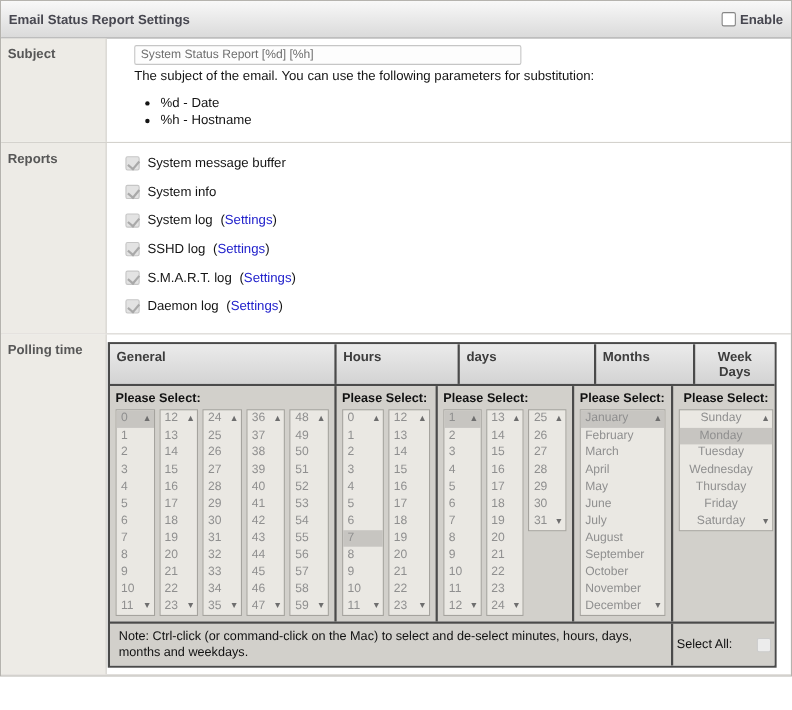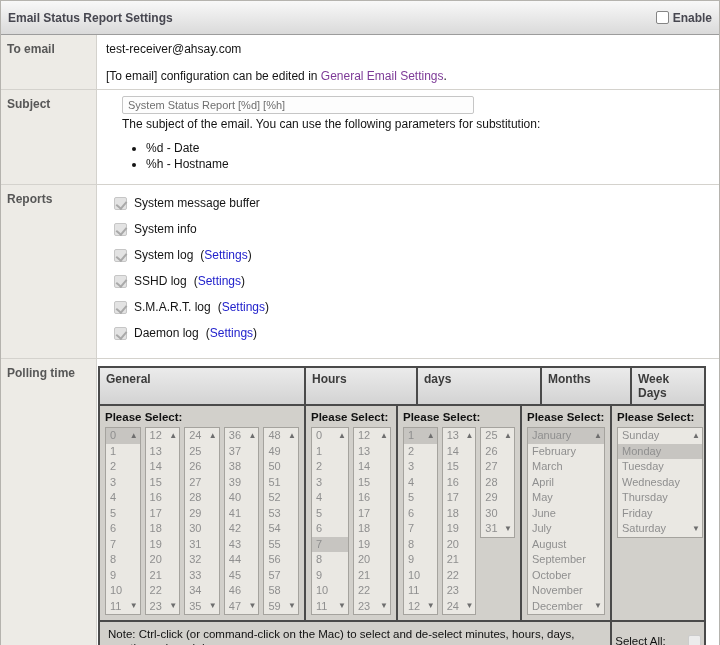--- a/index.html
+++ b/index.html
@@ -61,21 +61,21 @@
 
   
   .rep-item { display:flex; align-items:center; gap:7px; margin:5px 0 12px 8px; height:14px; }
   .rep-item .txt { color:#141414; }
 
   
   .ptable { margin:2px 0 0 0; width:608px; border:2px solid #4a4a4a; }
   .phead { display:flex; background:linear-gradient(#ebebeb,#d3d3d3); border-bottom:2px solid #4a4a4a; }
   .phcell { padding:4px 6px; font-size:12px; font-weight:bold; color:#3c3c3c; }
   .phcell + .phcell, .pbcell + .pbcell { border-left:2px solid #4a4a4a; }
-  .c1 { width:204px; } .c2 { width:112px; } .c3 { width:124px; } .c4 { width:90px; } .c5 { flex:1; }
+  .c1 { width:204px; } .c2 { width:112px; } .c3 { width:124px; } .c4 { width:90px; } .c5 { flex:1;text-align:center; }
   .pbody { display:flex; background:#d2d0cb; }
   .pbcell { padding:5px 5px; min-height:208px; }
   .pselect { font-size:11.5px; font-weight:600; color:#111; margin-bottom:4px; }
   .boxrow { display:flex; gap:4px; align-items:flex-start; }
   .listbox { position:relative; background:#eae8e3; border:1px solid #a5a39e; }
   .pbcell.c1 .listbox { width:36px; }
   .pbcell.c2 .listbox { width:38px; }
   .pbcell.c3 .listbox { width:36px; }
   .pbcell.c4 .listbox { width:78px; }
   .pbcell.c5 .listbox { width:86px; }
@@ -95,29 +95,20 @@
 <div class="panel">
 
   <div class="titlebar">
     <span class="title">Email Status Report Settings</span>
     <span class="enable-wrap">
       <span class="cb"></span>
       <span class="lbl">Enable</span>
     </span>
   </div>
 
-  <div class="row row-toemail">
-    <div class="rlabel">To email</div>
-    <div class="rcontent">
-      <div class="email-val">test-receiver@ahsay.com</div>
-      <div class="email-note">
-        <span>[To email] configuration can be edited in </span><a href="#" class="link-purple">General Email Settings</a><span>.</span>
-      </div>
-    </div>
-  </div>
 
   <div class="row row-subject">
     <div class="rlabel">Subject</div>
     <div class="rcontent">
       <input type="text" class="subj-input" value="System Status Report [%d] [%h]" style="">
       <div class="subj-desc">The subject of the email. You can use the following parameters for substitution:</div>
       <ul class="subj-list">
           <li>%d - Date</li>
           <li>%h - Hostname</li>
         </ul>

